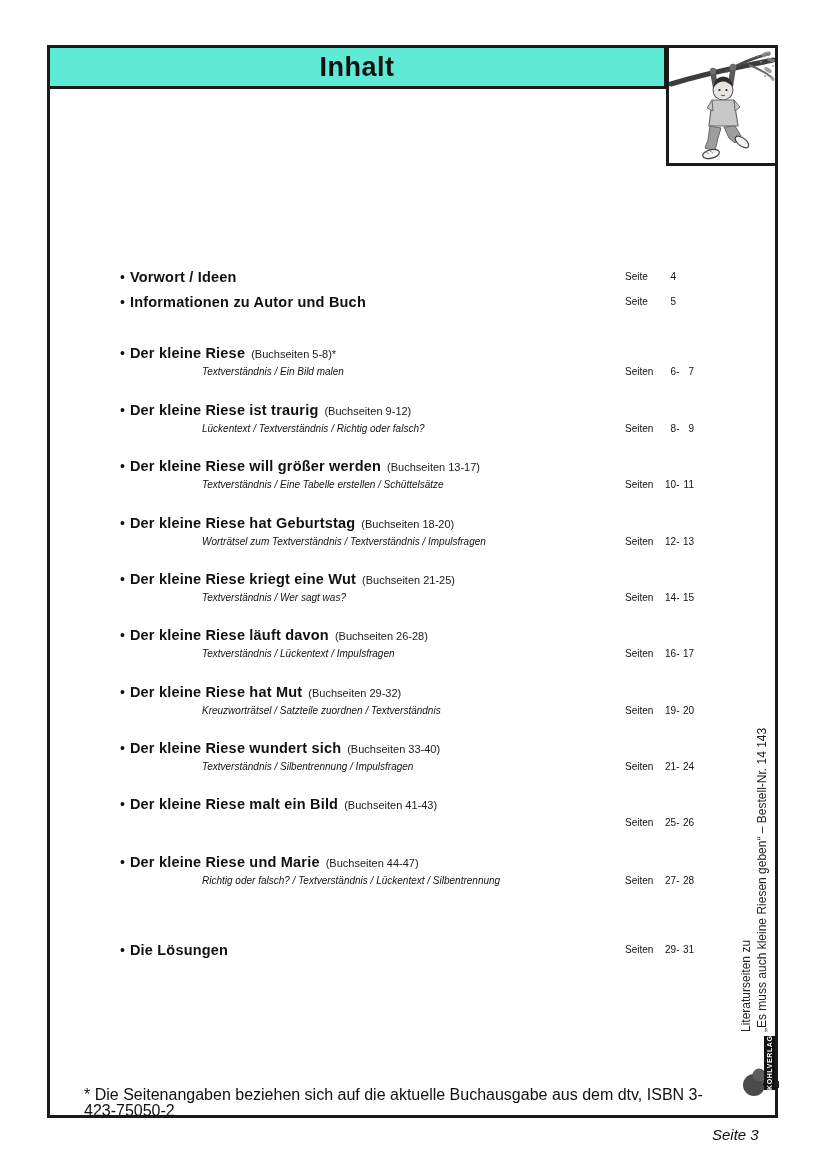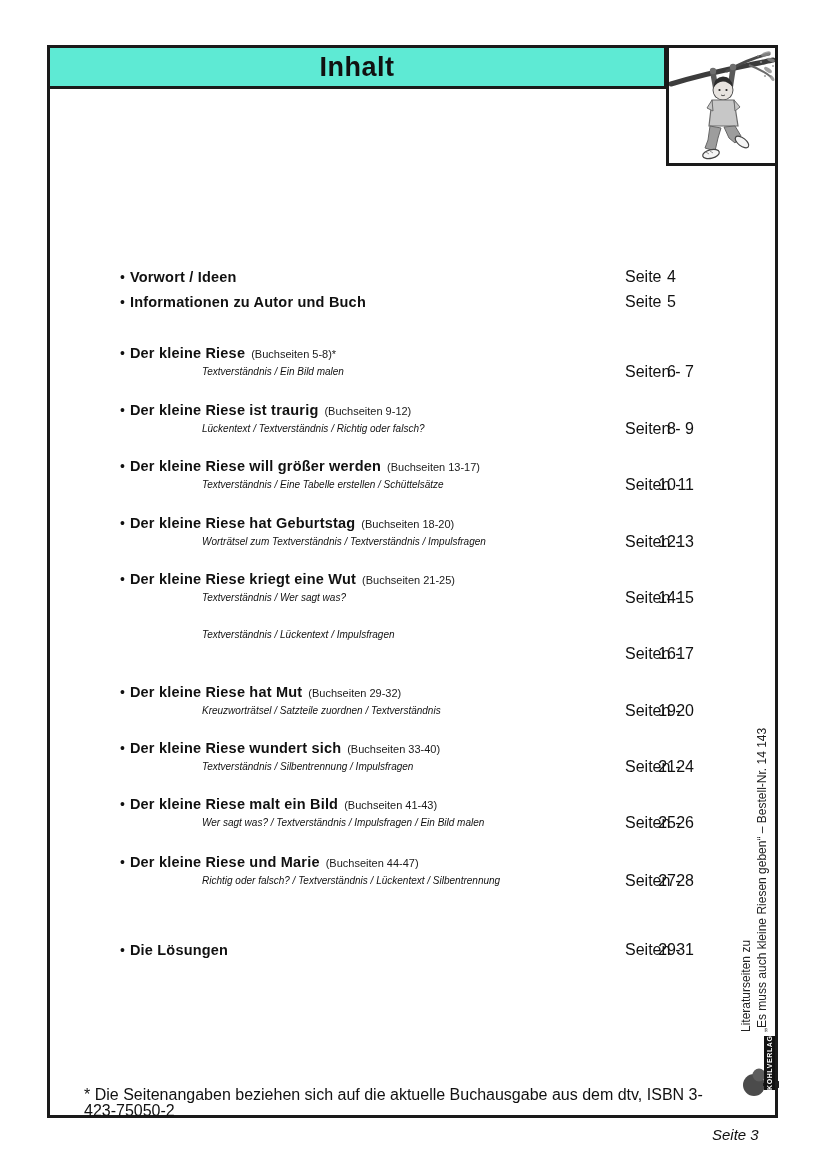--- a/index.html
+++ b/index.html
@@ -27,21 +27,21 @@
   .toc{position:absolute;left:120px;top:247px;width:582px;height:740px;}
   .entry{position:absolute;left:0;width:582px;height:19px;}
   .entry.full{height:38px;}
   .t-line{height:19px;line-height:19px;white-space:nowrap;}
   .t-bullet{font-size:14px;margin-right:5px;}
   .t-title{font-size:14.5px;font-weight:bold;letter-spacing:.2px;}
   .t-book{font-size:11px;font-weight:normal;margin-left:6px;color:#1a1a1a;}
   .t-sub{height:19px;line-height:19px;padding-left:82px;font-size:10px;
          font-style:italic;white-space:nowrap;}
   .pageref{position:absolute;left:505px;top:0;width:69px;height:19px;
-           line-height:19px;font-size:16px;}
+           line-height:19px;font-size:10px;}
   .entry.full .pageref{top:19px;}
   .plabel{position:absolute;left:0;}
   .p1{position:absolute;left:23px;width:28px;text-align:right;}
   .psep{position:absolute;left:48px;width:10px;text-align:center;}
   .p2{position:absolute;left:51px;width:18px;text-align:right;}
 
   
   .footnote{position:absolute;left:84px;top:1087px;width:620px;
             font-size:16px;line-height:16px;}
 
@@ -192,20 +192,23 @@
     </div>
     <div class="t-sub">Textverständnis / Wer sagt was?</div>
     <div class="pageref">
       <span class="plabel">Seiten</span>
       <span class="p1">14</span>
       <span class="psep">-</span>
       <span class="p2">15</span>
     </div>
   </div>
       <div class="entry full" style="top: 378px;">
+    <div class="t-line">
+      <span class="t-bullet">•</span><span class="t-title">Der kleine Riese läuft davon</span><span class="t-book">(Buchseiten 26-28)</span>
+    </div>
     <div class="t-sub">Textverständnis / Lückentext / Impulsfragen</div>
     <div class="pageref">
       <span class="plabel">Seiten</span>
       <span class="p1">16</span>
       <span class="psep">-</span>
       <span class="p2">17</span>
     </div>
   </div>
       <div class="entry full" style="top: 435px;">
     <div class="t-line">
@@ -228,21 +231,20 @@
       <span class="plabel">Seiten</span>
       <span class="p1">21</span>
       <span class="psep">-</span>
       <span class="p2">24</span>
     </div>
   </div>
       <div class="entry full" style="top: 547px;">
     <div class="t-line">
       <span class="t-bullet">•</span><span class="t-title">Der kleine Riese malt ein Bild</span><span class="t-book">(Buchseiten 41-43)</span>
     </div>
-    <div class="t-sub">Wer sagt was? / Textverständnis / Impulsfragen / Ein Bild malen</div>
     <div class="pageref">
       <span class="plabel">Seiten</span>
       <span class="p1">25</span>
       <span class="psep">-</span>
       <span class="p2">26</span>
     </div>
   </div>
       <div class="entry full" style="top: 605px;">
     <div class="t-line">
       <span class="t-bullet">•</span><span class="t-title">Der kleine Riese und Marie</span><span class="t-book">(Buchseiten 44-47)</span>

